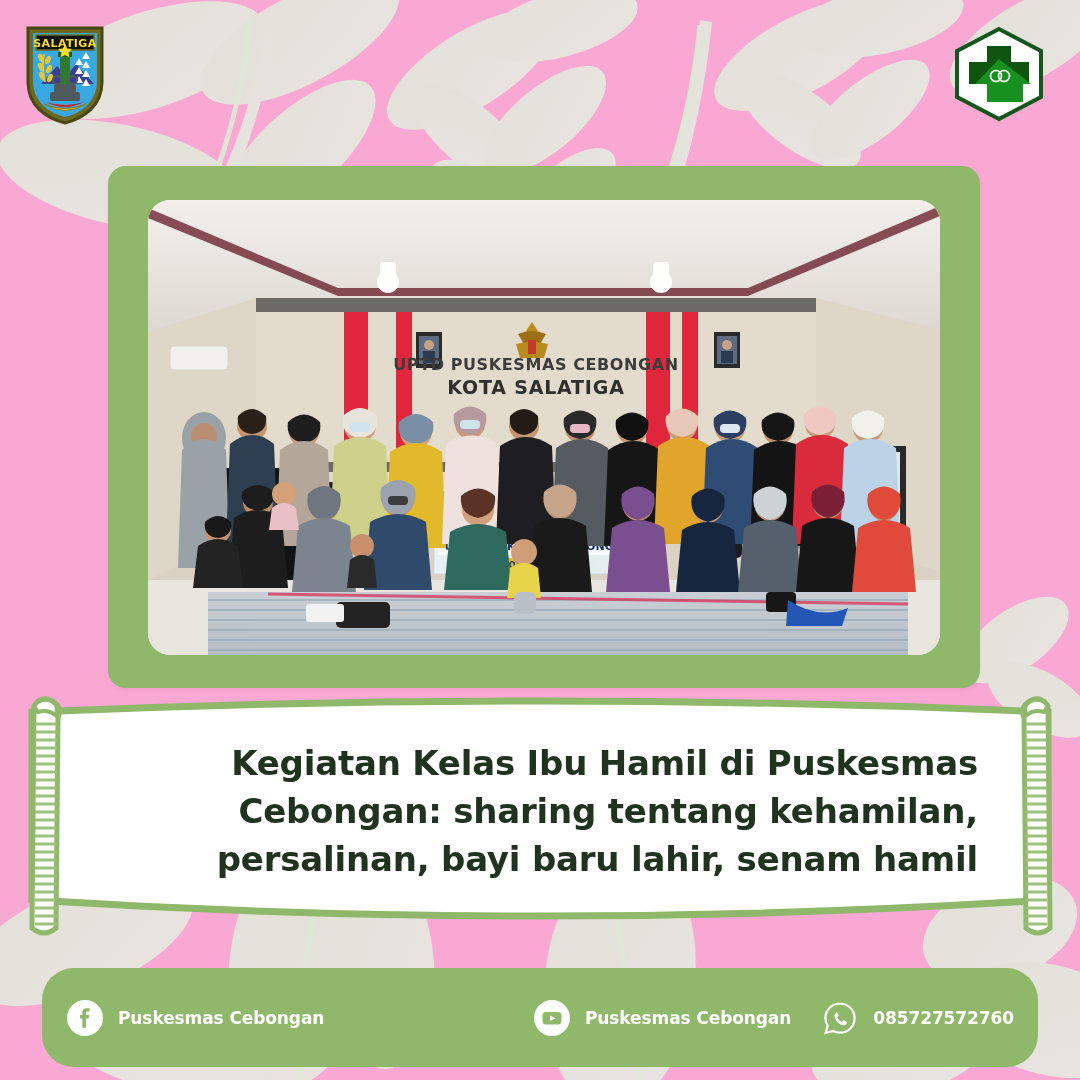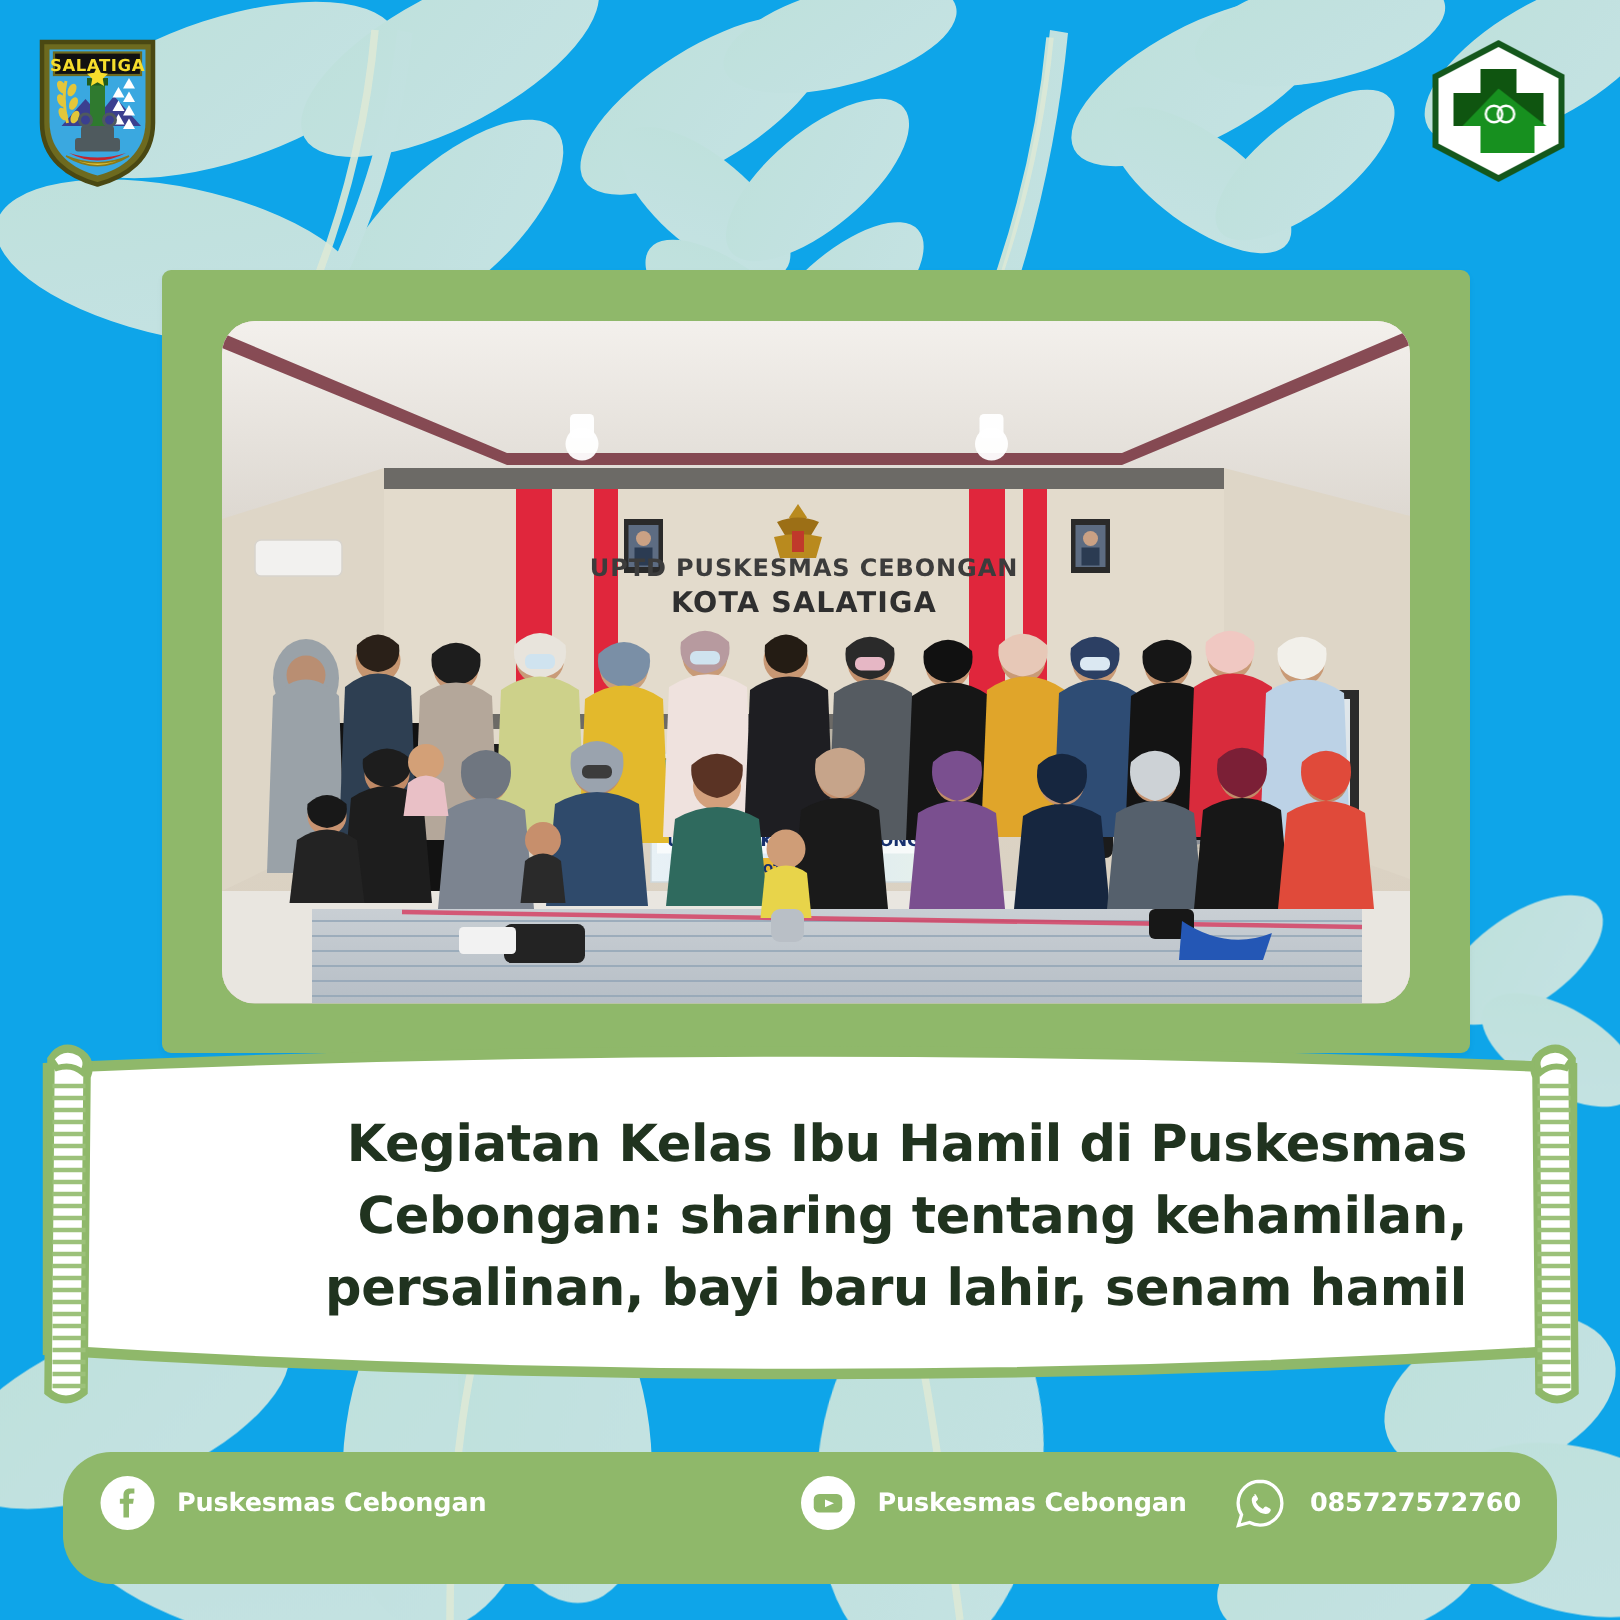--- a/index.html
+++ b/index.html
@@ -8,21 +8,21 @@
     font-family:"Liberation Sans", sans-serif;
     background:#eaf3f7;
     position:relative;
     overflow:hidden;
   }
 
   
   #poster{
     position:absolute; left:0; top:0;
     width:1080px; height:1080px;
-    background:#0ea5e9;
+    background:#f9a8d4;
     overflow:hidden;
   }
 
   
   .bg-leaves{
     position:absolute; inset:0;
     pointer-events:none;
   }
   .bg-leaves svg{ width:1080px; height:1080px; display:block; }
 
@@ -36,24 +36,24 @@
   
   .pkm-logo{
     position:absolute; left:949px; top:26px;
     width:100px; height:96px;
   }
   .pkm-logo svg{ width:100%; height:100%; display:block; }
 
   
   .photo-frame{
     position:absolute;
-    left:108px; top:180px;
+    left:108px; top:166px;
     width:872px; height:522px;
     background:#8fb86a;
-    border-radius:6px;
+    border-radius:18px;
     box-shadow:0 2px 4px rgba(0,0,0,.05);
   }
   .photo{
     position:absolute; left:40px; top:34px;
     width:792px; height:455px;
     border-radius:22px;
     overflow:hidden;
     background:#cdc6bb;
   }
   .photo svg{ width:100%; height:100%; display:block; }
@@ -94,25 +94,25 @@
     width:46px; height:250px;
   }
   .roll svg{ width:100%; height:100%; display:block; }
   .roll-left{ left:20px; top:4px; }
   .roll-right{ left:1016px; top:4px; }
 
   
   .footer{
     position:absolute;
     left:42px; top:968px;
-    width:996px; height:88px;
+    width:996px; height:99px;
     background:#8fb86a;
     border-radius:32px;
     display:flex;
-    align-items:flex-start;
+    align-items:center;
     padding:15px 24px;
   }
   .social{
     display:flex;
     align-items:center;
     gap:14px;
   }
   .social + .social{ margin-left:30px; }
   .social-icon{
     width:38px; height:38px;

